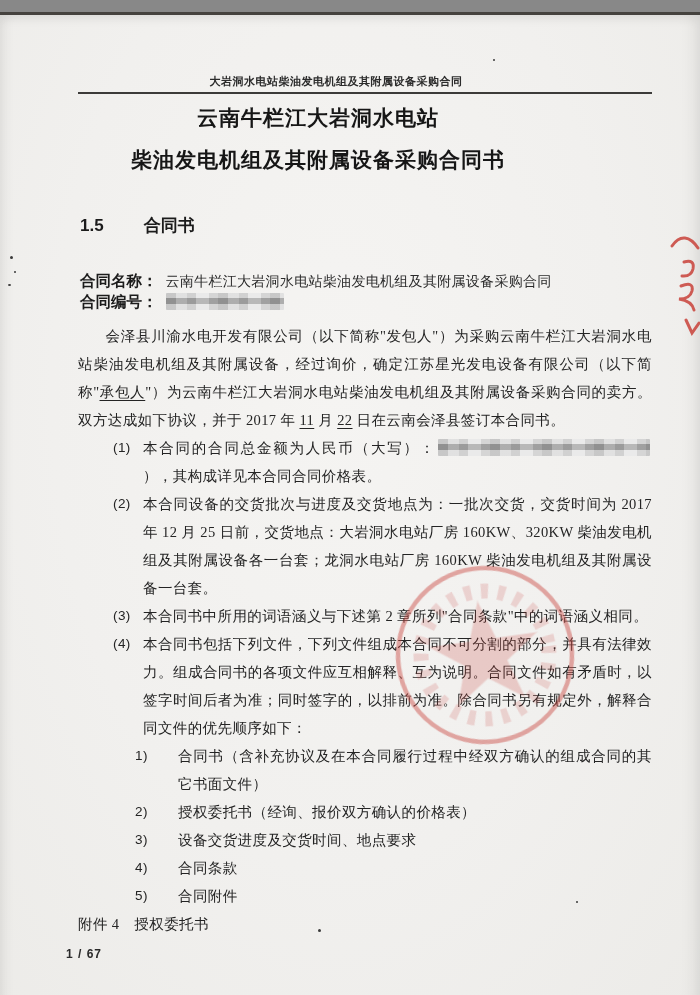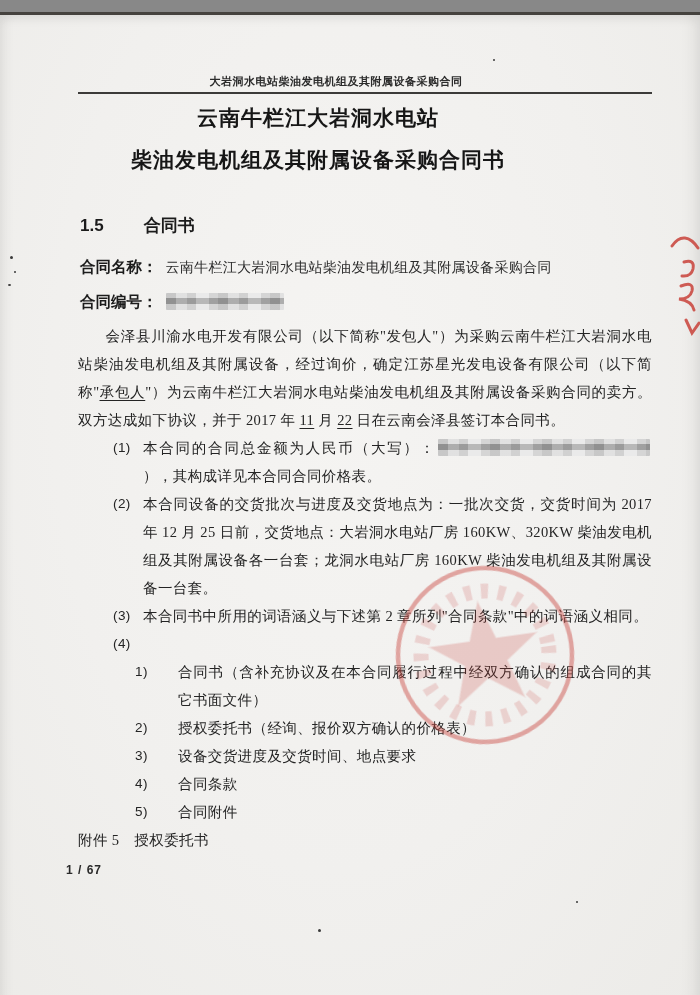--- a/index.html
+++ b/index.html
@@ -35,21 +35,21 @@
   .t2{top:134px;}
 
   .section{
     position:absolute;top:202px;left:80px;
     font-family:"Liberation Sans", sans-serif;
     font-size:17px;font-weight:bold;color:#1b1b1b;
   }
   .section .sec-num{display:inline-block;margin-right:40px;}
 
   .meta{position:absolute;left:80px;white-space:nowrap;}
-  .meta1{top:245px;}
+  .meta1{top:259px;}
   .meta2{top:280px;}
   .meta .lbl{
     font-family:"Liberation Sans", sans-serif;
     font-size:15.5px;font-weight:bold;color:#1c1c1c;margin-right:8px;
   }
   .meta .val{font-size:14px;color:#2b2b2b;letter-spacing:.3px;}
 
   .mosaic{
     display:inline-block;
     background:
@@ -125,20 +125,21 @@
       <span class="txt">本合同设备的交货批次与进度及交货地点为：一批次交货，交货时间为 2017 年 12 月 25 日前，交货地点：大岩洞水电站厂房 160KW、320KW 柴油发电机组及其附属设备各一台套；龙洞水电站厂房 160KW 柴油发电机组及其附属设备一台套。</span>
     </div>
 
     <div class="item">
       <span class="num">(3)</span>
       <span class="txt">本合同书中所用的词语涵义与下述第 2 章所列"合同条款"中的词语涵义相同。</span>
     </div>
 
     <div class="item">
       <span class="num">(4)</span>
+      <span class="txt">本合同书包括下列文件，下列文件组成本合同不可分割的部分，并具有法律效力。组成合同书的各项文件应互相解释、互为说明。合同文件如有矛盾时，以签字时间后者为准；同时签字的，以排前为准。除合同书另有规定外，解释合同文件的优先顺序如下：</span>
     </div>
 
     <div class="item sub">
       <span class="num">1)</span>
       <span class="txt">合同书（含补充协议及在本合同履行过程中经双方确认的组成合同的其它书面文件）</span>
     </div>
     <div class="item sub">
       <span class="num">2)</span>
       <span class="txt">授权委托书（经询、报价双方确认的价格表）</span>
     </div>
@@ -148,21 +149,21 @@
     </div>
     <div class="item sub">
       <span class="num">4)</span>
       <span class="txt">合同条款</span>
     </div>
     <div class="item sub">
       <span class="num">5)</span>
       <span class="txt">合同附件</span>
     </div>
 
-    <p class="attachment">附件 5　授权委托书</p>
+    <p class="attachment">附件 4　授权委托书</p>
 
     <div class="pagenum">1 / 67</div>
   </div>
 
   <svg class="stamp" viewBox="0 0 190 190">
     <circle cx="95" cy="95" r="87" fill="none" stroke="#c9423a" stroke-width="4.5" opacity="0.55"></circle>
     <circle cx="95" cy="95" r="64" fill="none" stroke="#c9423a" stroke-width="15" stroke-dasharray="7 10" opacity="0.22"></circle>
     <polygon points="95,42 108,80 148,80 116,103 128,141 95,118 62,141 74,103 42,80 82,80" fill="#c9423a" opacity="0.28" stroke="#c9423a" stroke-opacity="0.45" stroke-width="2"></polygon>
   </svg>
 

